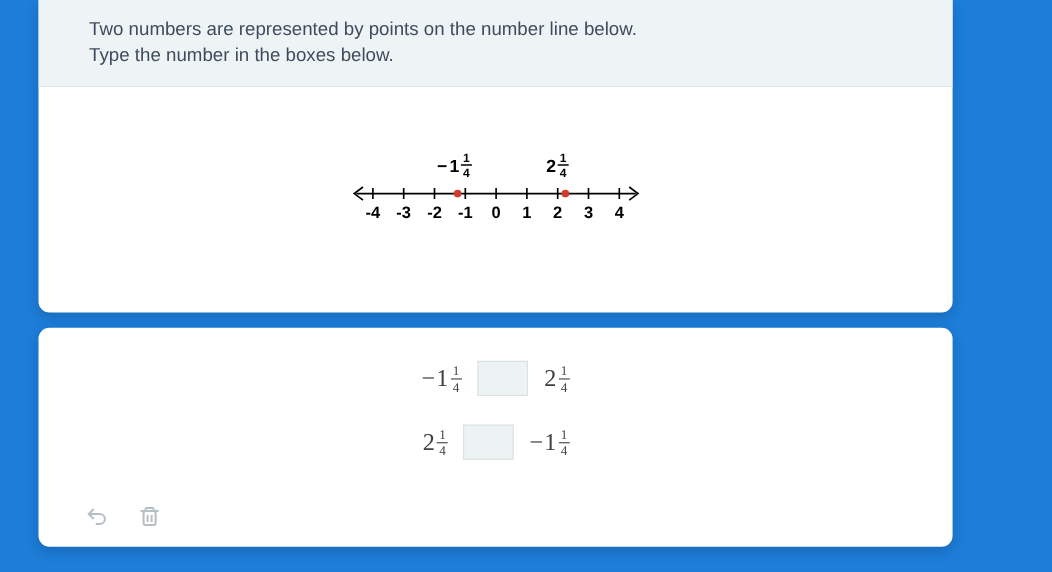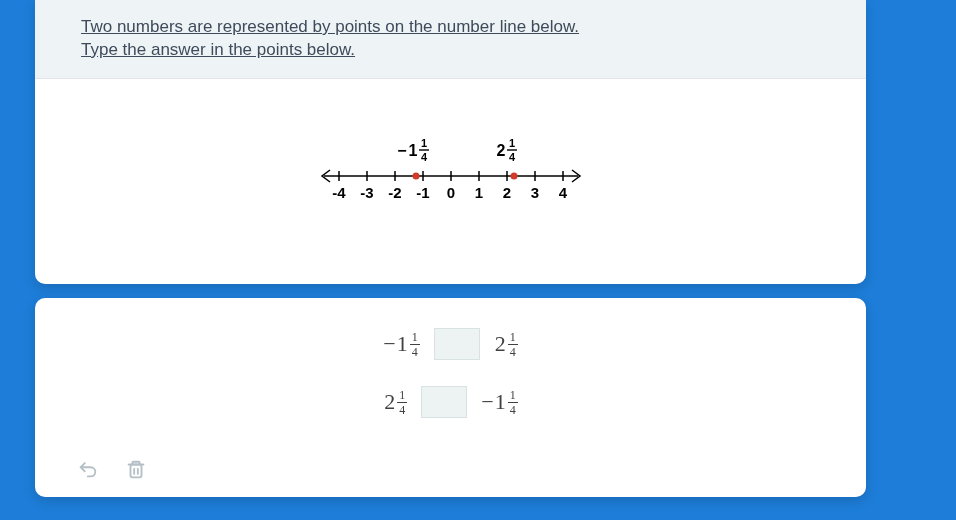--- a/index.html
+++ b/index.html
@@ -24,21 +24,20 @@
     border-top-right-radius: 0;
     overflow: hidden;
   }
   .instructions {
     background: #eef4f6;
     padding: 16px 46px;
     color: #3f4b5b;
     font-size: 17px;
     line-height: 1.35;
     border-bottom: 1px solid #e0e6ea;
-    text-decoration: underline;
   }
   .numline-wrap {
     display: flex;
     justify-content: center;
     padding-top: 55px;
   }
   svg.numline { display: block; }
 
   .card-answer {
     top: 298px;
@@ -96,21 +95,21 @@
     color: #b4bfc6;
   }
   .toolbar .ico { width: 22px; height: 22px; cursor: pointer; }
 </style>
 </head>
 <body>
 
 <div class="card card-top">
   <div class="instructions">
     <div>Two numbers are represented by points on the number line below.</div>
-    <div>Type the answer in the points below.</div>
+    <div>Type the number in the boxes below.</div>
   </div>
 
   <div class="numline-wrap">
     <svg class="numline" width="270" height="80" viewBox="0 0 270 80">
 
       <line x1="8" y1="42" x2="262" y2="42" stroke="#000" stroke-width="1.5"></line>
 
       <polyline points="14,36 6,42 14,48" fill="none" stroke="#000" stroke-width="1.5"></polyline>
       <polyline points="256,36 264,42 256,48" fill="none" stroke="#000" stroke-width="1.5"></polyline>
 

